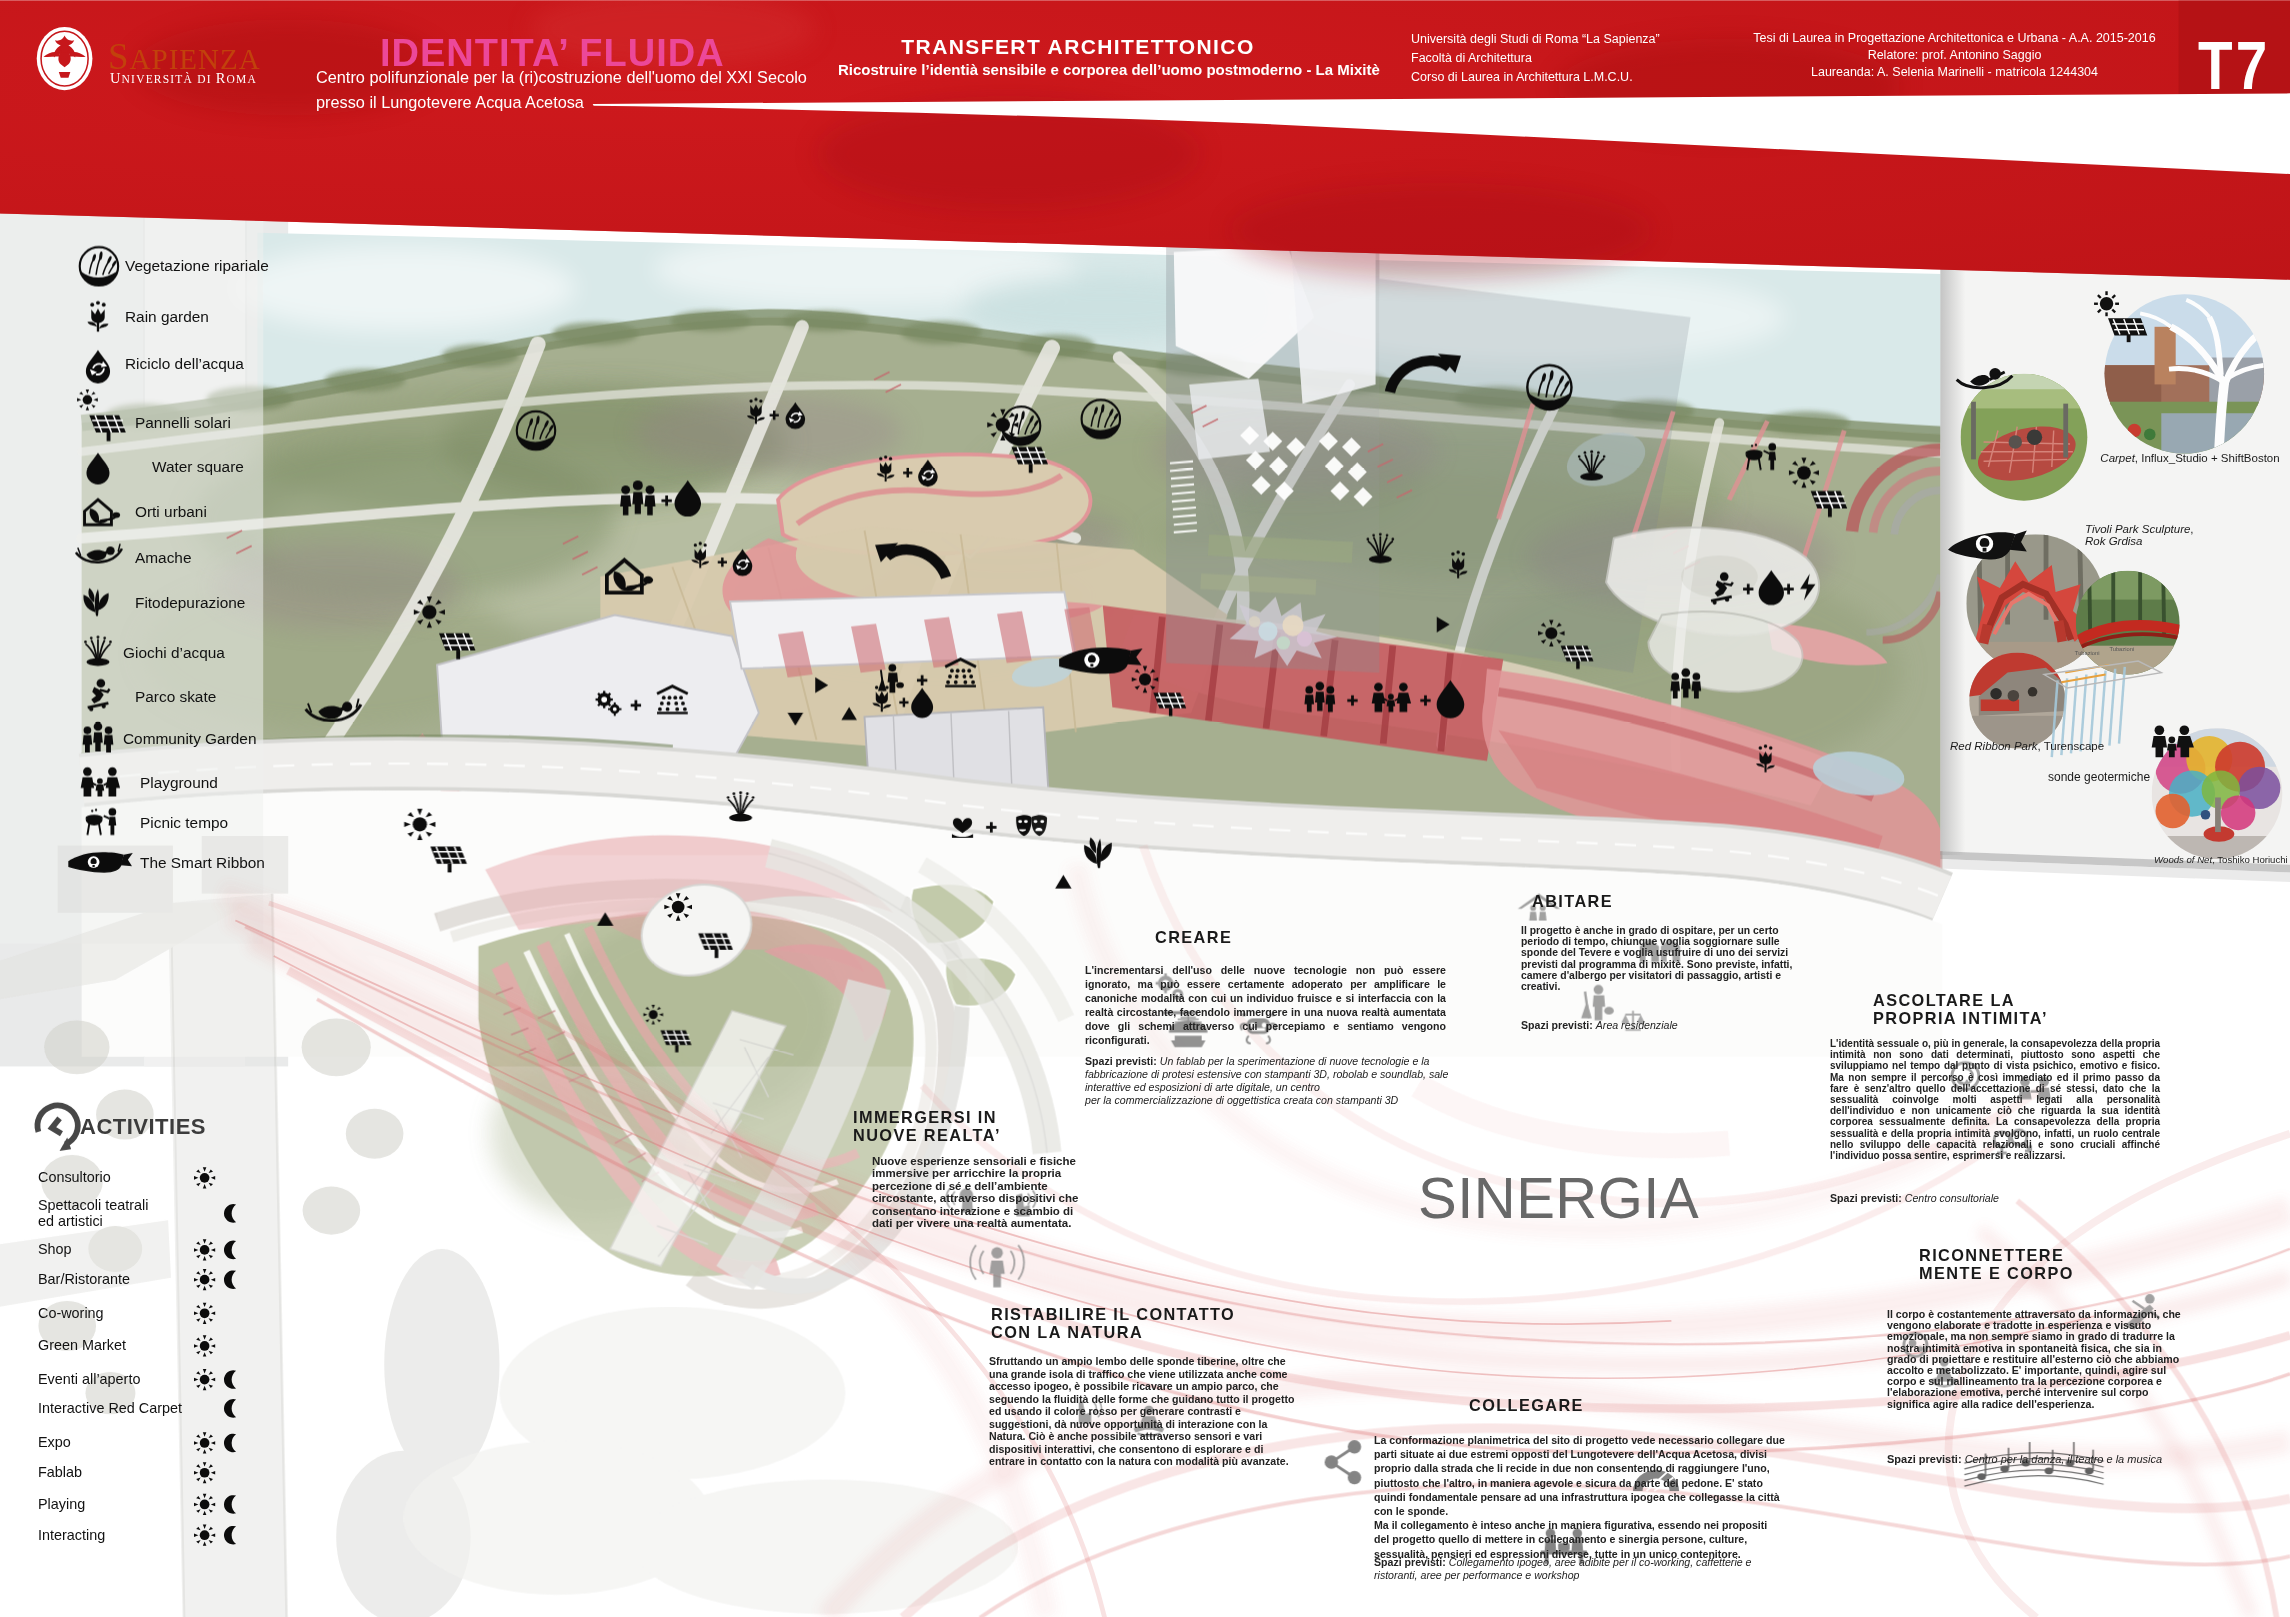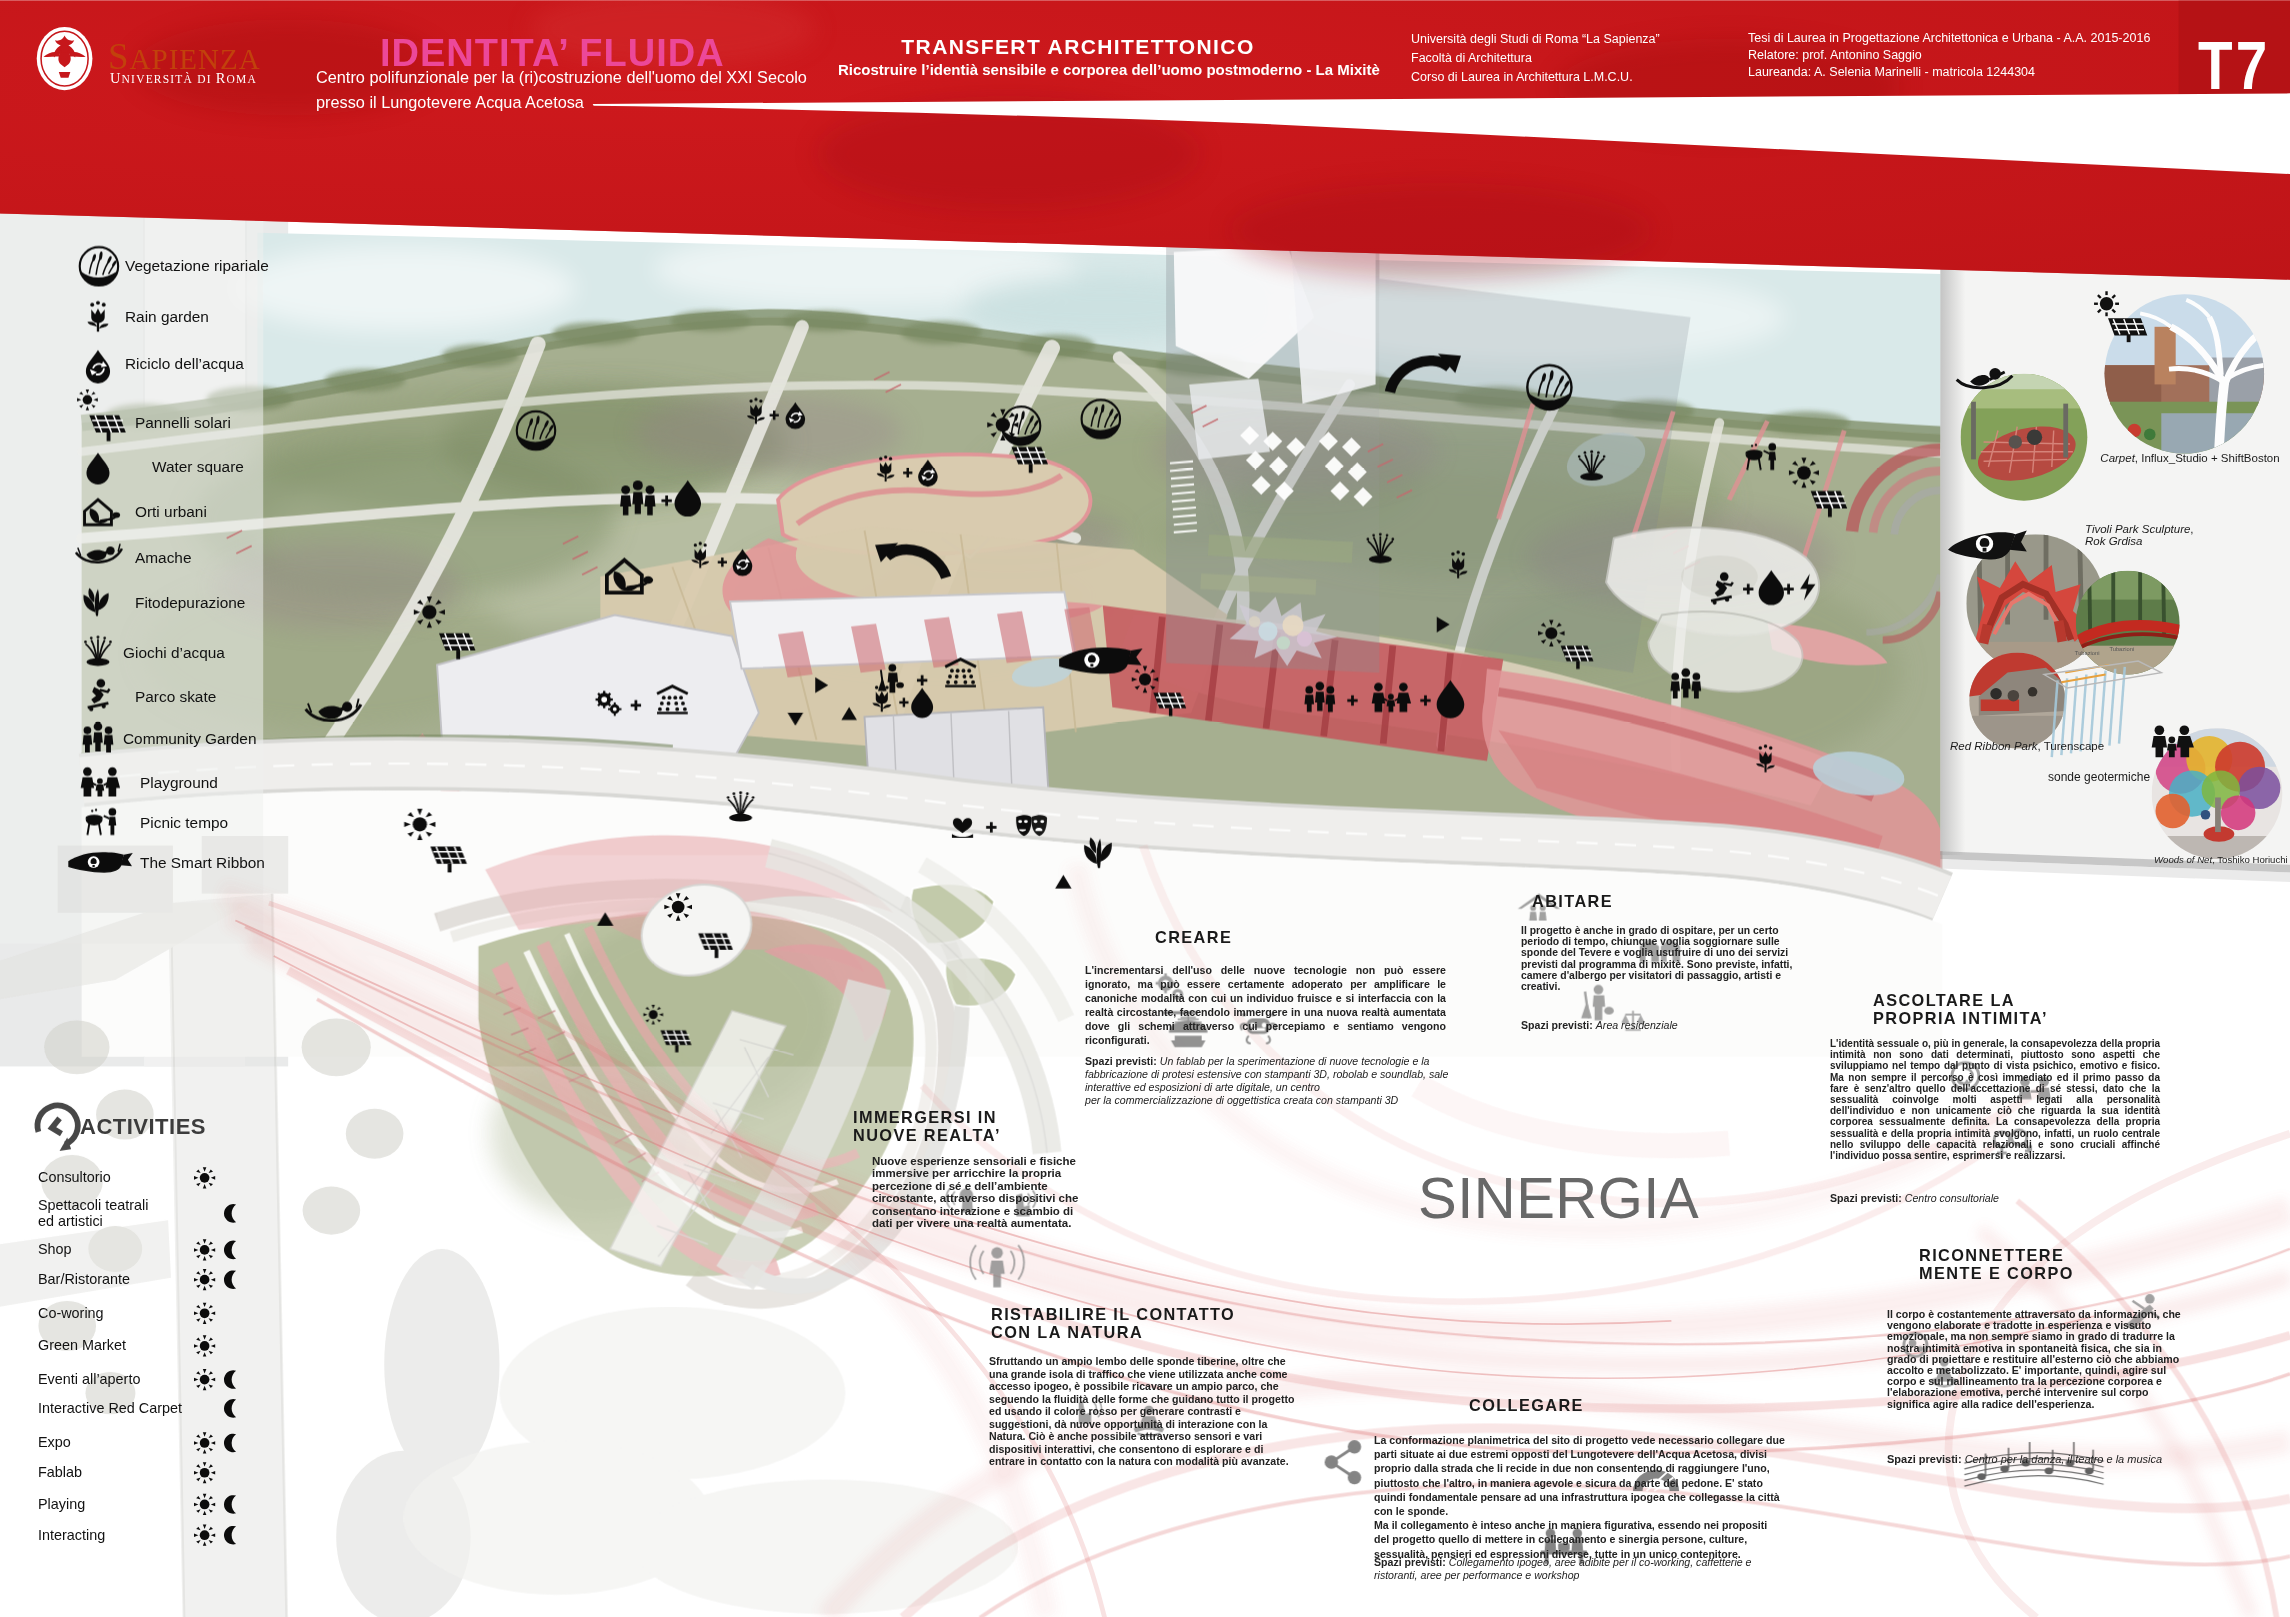--- a/index.html
+++ b/index.html
@@ -1393,21 +1393,21 @@
 
   <div class="abs" style="left:380px;top:32px;width:365px;color:#ec4899;font-weight:bold;font-size:38px;letter-spacing:1px;white-space:nowrap">IDENTITA’ FLUIDA</div>
   <div class="abs" style="left:316px;top:68px;width:538px;color:#fff;font-size:16.3px;white-space:nowrap">Centro polifunzionale per la (ri)costruzione dell'uomo del XXI Secolo</div>
   <div class="abs" style="left:316px;top:93px;width:538px;color:#fff;font-size:16.3px;white-space:nowrap">presso il Lungotevere Acqua Acetosa</div>
 
   <div class="abs" style="left:886px;top:35px;width:384px;text-align:center;color:#fff;font-weight:bold;font-size:21px;letter-spacing:1.4px;white-space:nowrap">TRANSFERT ARCHITETTONICO</div>
   <div class="abs" style="left:838px;top:61px;width:480px;text-align:center;color:#fff;font-weight:bold;font-size:15px;white-space:nowrap">Ricostruire l’identià sensibile e corporea dell’uomo postmoderno - La Mixitè</div>
 
   <div class="abs" style="left:1411px;top:30px;width:327px;color:#fff;font-size:12.5px;line-height:19px">Università degli Studi di Roma “La Sapienza”<br>Facoltà di Architettura<br>Corso di Laurea in Architettura L.M.C.U.</div>
 
-  <div class="abs" style="left:1748px;top:30px;width:413px;text-align:left;color:#fff;font-size:12.5px;line-height:17px">Tesi di Laurea in Progettazione Architettonica e Urbana - A.A. 2015-2016<br>Relatore: prof. Antonino Saggio<br>Laureanda: A. Selenia Marinelli - matricola 1244304</div>
+  <div class="abs" style="left:1748px;top:30px;width:413px;text-align:center;color:#fff;font-size:12.5px;line-height:17px">Tesi di Laurea in Progettazione Architettonica e Urbana - A.A. 2015-2016<br>Relatore: prof. Antonino Saggio<br>Laureanda: A. Selenia Marinelli - matricola 1244304</div>
 
   <div class="abs" style="left:2198px;top:26px;width:106px;color:#fff;font-weight:bold;font-size:69px;letter-spacing:3.8px;transform:scaleX(0.82);transform-origin:left top">T7</div>
 </div>
 
 <div id="legendtext">
   <div class="abs leg" style="left:125px;top:257px">Vegetazione ripariale</div>
   <div class="abs leg" style="left:125px;top:308px">Rain garden</div>
   <div class="abs leg" style="left:125px;top:355px">Riciclo dell’acqua</div>
   <div class="abs leg" style="left:135px;top:414px">Pannelli solari</div>
   <div class="abs leg" style="left:152px;top:458px">Water square</div>

